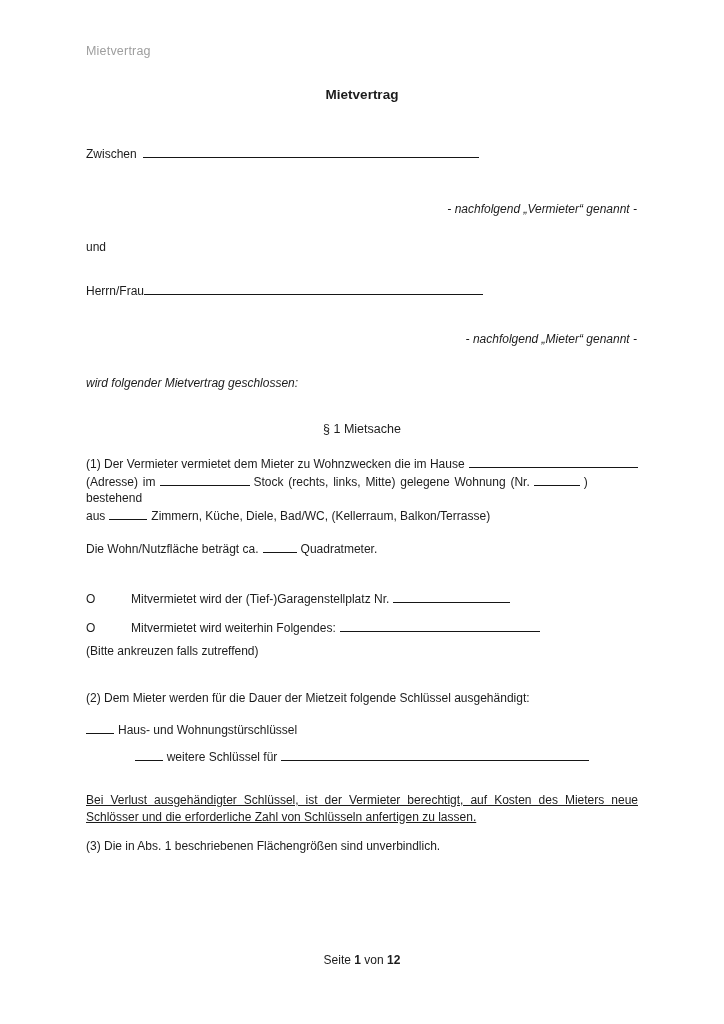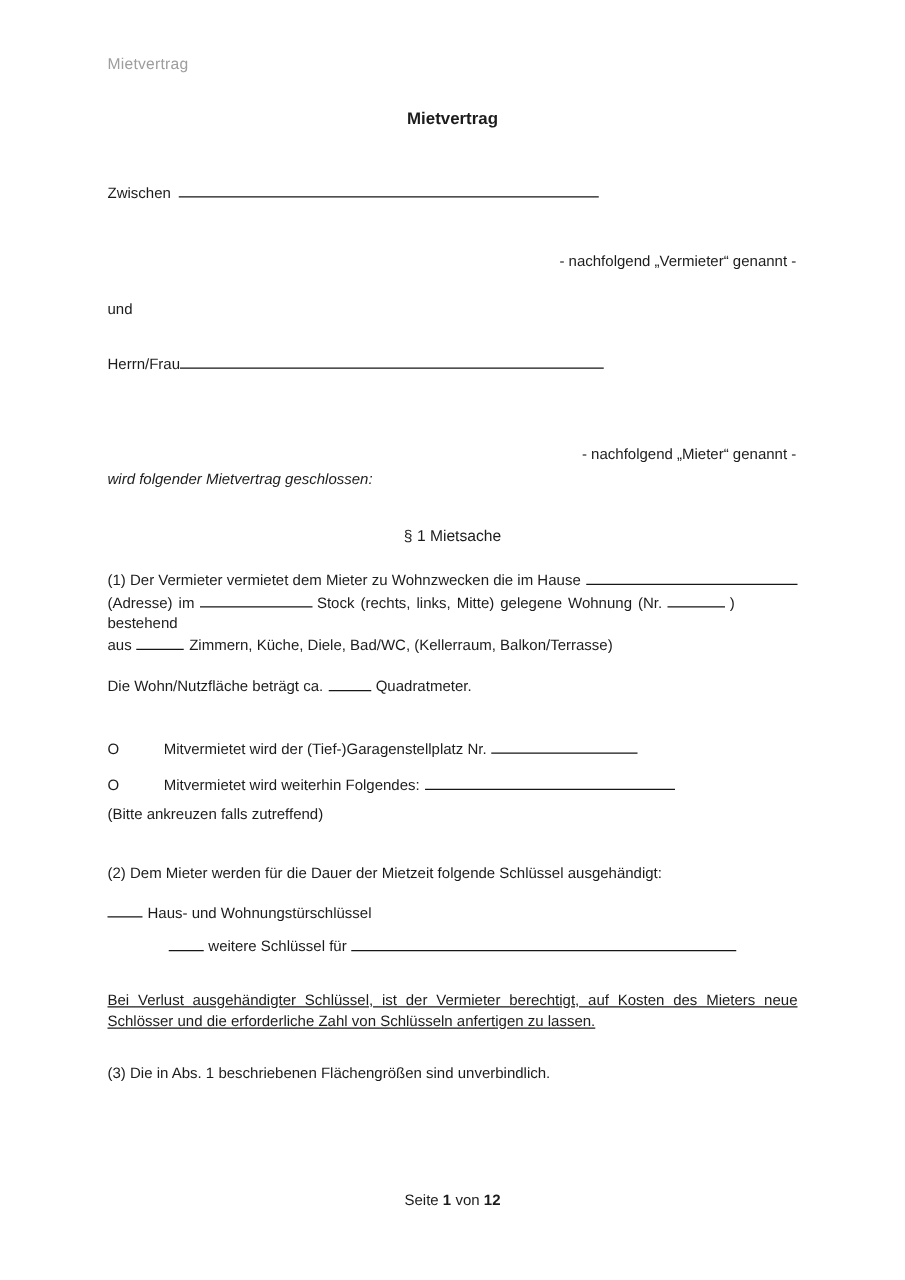--- a/index.html
+++ b/index.html
@@ -10,21 +10,21 @@
     background: #ffffff;
     font-family: "Liberation Sans", sans-serif;
     font-size: 12px;
     color: #1c1c1c;
     overflow: hidden;
   }
   .abs { position: absolute; }
   .muted { color: #9e9e9e; font-size: 12.5px; letter-spacing: 0.2px; }
   .doc-title { left: 0; width: 724px; text-align: center; font-weight: bold; font-size: 13.5px; }
   .section-heading { left: 0; width: 724px; text-align: center; font-weight: normal; font-size: 12.5px; }
-  .right-note { right: 87px; text-align: center; }
+  .right-note { right: 87px; text-align: center; font-style: italic; }
   .content { left: 86px; width: 552px; }
   .blank {
     display: inline-block;
     border-bottom: 1.5px solid #161616;
     height: 12px;
     vertical-align: baseline;
   }
   .row-flex { display: flex; align-items: baseline; }
   .row-flex .fill { flex: 1 1 auto; margin-left: 4px; }
   .para { line-height: 16.5px; text-align: justify; }
@@ -52,21 +52,21 @@
 
   <div class="abs right-note" style="top:202px;">- nachfolgend „Vermieter“ genannt -</div>
 
   <div class="abs content" style="top:240px;">und</div>
 
   <div class="abs content row-flex" style="top:282px;">
     <span class="nowrap">Herrn/Frau</span>
     <span class="blank" style="width:339px; flex:0 0 auto; margin-left:0;"></span>
   </div>
 
-  <div class="abs right-note" style="top:356px;">- nachfolgend „Mieter“ genannt -</div>
+  <div class="abs right-note" style="top:332px;">- nachfolgend „Mieter“ genannt -</div>
 
   <div class="abs content" style="top:376px;font-style:italic;">wird folgender Mietvertrag geschlossen:</div>
 
   <div class="abs section-heading" style="top:422px;">§ 1 Mietsache</div>
 
   <div class="abs content" style="top:455px; line-height:16.5px;">
     <div class="row-flex">
       <span class="nowrap">(1) Der Vermieter vermietet dem Mieter zu Wohnzwecken die im Hause</span>
       <span class="blank fill"></span>
     </div>
@@ -99,21 +99,21 @@
 
   <div class="abs content" style="top:721px;">
     <span class="blank mr3" style="width:28px;"></span><span>Haus- und Wohnungstürschlüssel</span>
   </div>
   <div class="abs content" style="top:748px;text-align:center;">
     <span class="blank mr3" style="width:28px;"></span><span>weitere Schlüssel für</span><span class="blank ml3" style="width:308px;"></span>
   </div>
 
   <div class="abs content para" style="top:792px;text-decoration:underline;">Bei Verlust ausgehändigter Schlüssel, ist der Vermieter berechtigt, auf Kosten des Mieters neue Schlösser und die erforderliche Zahl von Schlüsseln anfertigen zu lassen.</div>
 
-  <div class="abs content" style="top:839px;margin-top:12px;">(3) Die in Abs. 1 beschriebenen Flächengrößen sind unverbindlich.</div>
+  <div class="abs content" style="top:839px;">(3) Die in Abs. 1 beschriebenen Flächengrößen sind unverbindlich.</div>
 
   <div class="abs footer" style="top:953px;">
     <span>Seite</span>
     <span class="b">1</span>
     <span>von</span>
     <span class="b">12</span>
   </div>
 
 </div>
 

